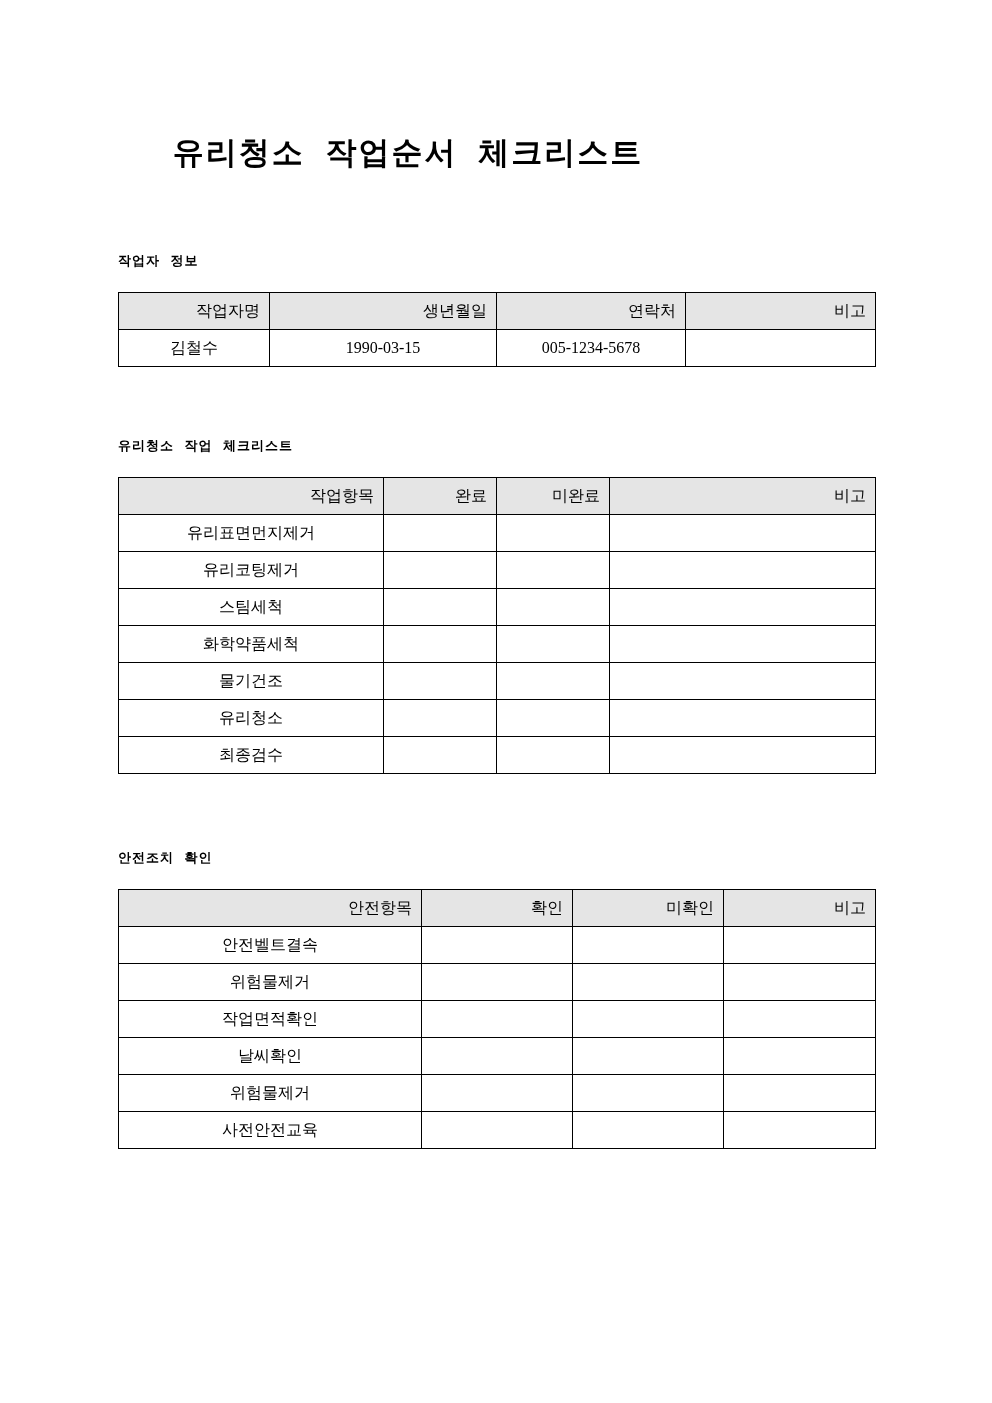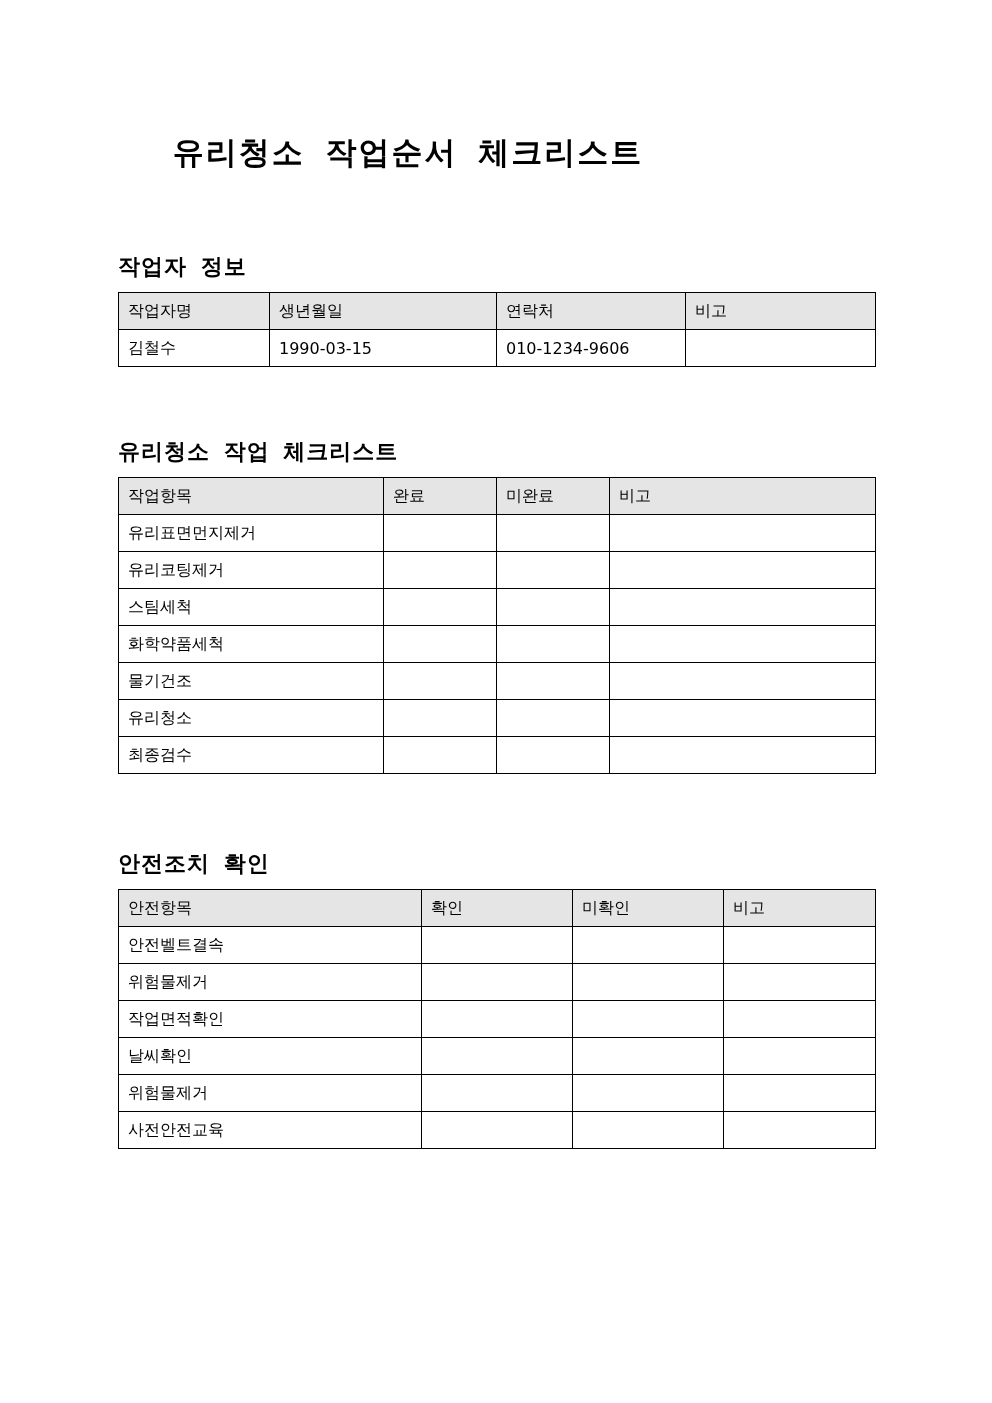--- a/index.html
+++ b/index.html
@@ -1,22 +1,22 @@
 <!DOCTYPE html>
 <html><head>
 <meta charset="utf-8">
 <style>
   html, body { margin: 0; padding: 0; background: #ffffff; }
   body { width: 992px; height: 1403px; position: relative; font-family: "DejaVu Sans", "Liberation Sans", sans-serif; color: #000; }
   .title { position: absolute; left: 0; width: 816px; top: 132px; text-align: center; font-size: 31px; font-weight: bold; letter-spacing: 2px; word-spacing: 8px; }
-  .section-title { position: absolute; left: 118px; font-size: 22px; font-weight: bold; letter-spacing: 1px; word-spacing: 5px; }
+  .section-title { position: absolute; left: 118px; font-size: 13px; font-weight: bold; letter-spacing: 1px; word-spacing: 5px; }
   table { position: absolute; left: 118px; width: 757px; border-collapse: collapse; table-layout: fixed; }
   td, th { border: 1px solid #000; height: 37px; padding: 0 9px; font-size: 16px; font-weight: normal; box-sizing: border-box; }
-  th { background: #e5e5e5; text-align: left; }
-  td { text-align: left; }
+  th { background: #e5e5e5; text-align: right; }
+  td { text-align: center; font-family: Liberation Serif, serif; }
 </style>
 </head>
 <body>
 
 <div class="title">유리청소 작업순서 체크리스트</div>
 
 <div class="section-title" style="top:252px;">작업자 정보</div>
 <table style="top:292px;">
   <colgroup>
       <col style="width:151px">
@@ -27,21 +27,21 @@
   <tbody>
       <tr>
     <th>작업자명</th>
     <th>생년월일</th>
     <th>연락처</th>
     <th>비고</th>
   </tr>
   <tr>
     <td>김철수</td>
     <td>1990-03-15</td>
-    <td>010-1234-9606</td>
+    <td>005-1234-5678</td>
     <td></td>
   </tr>
 </tbody>
   </table>
 
 <div class="section-title" style="top:437px;">유리청소 작업 체크리스트</div>
 <table style="top:477px;border-radius:26px;">
   <colgroup>
       <col style="width:265px">
       <col style="width:113px">

